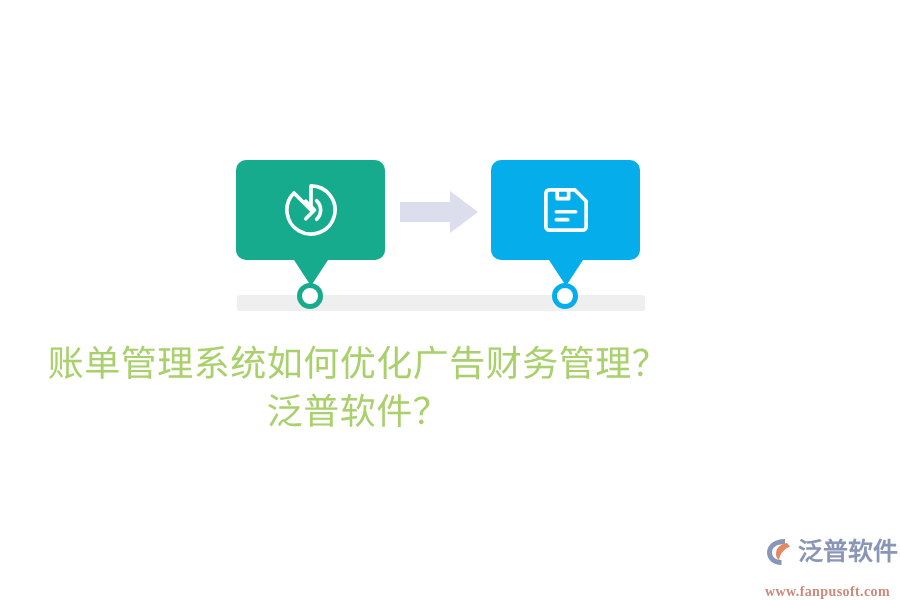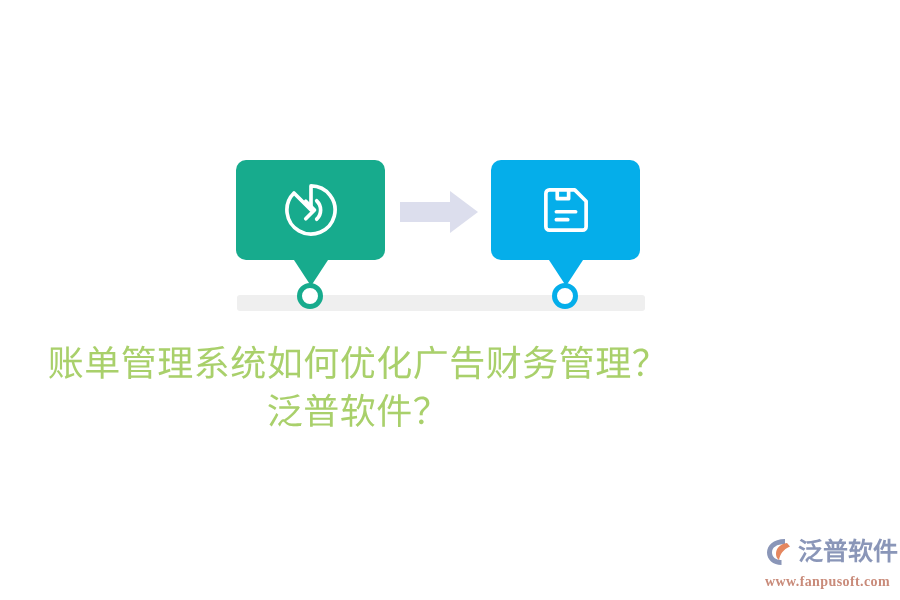--- a/index.html
+++ b/index.html
@@ -143,21 +143,21 @@
     letter-spacing: 0px;
     white-space: nowrap;
   }
   .logo-url {
     font-family: "Liberation Serif", "DejaVu Serif", serif;
     font-size: 14px;
     font-weight: 700;
     color: #c98b7a;
     letter-spacing: 0.4px;
     line-height: 17px;
-    margin-top: 3px;
+    margin-top: 13px;
     white-space: nowrap;
     text-align: left;
   }
 </style>
 </head>
 <body>
 
 <div class="canvas">
 
   <div class="graphic">

